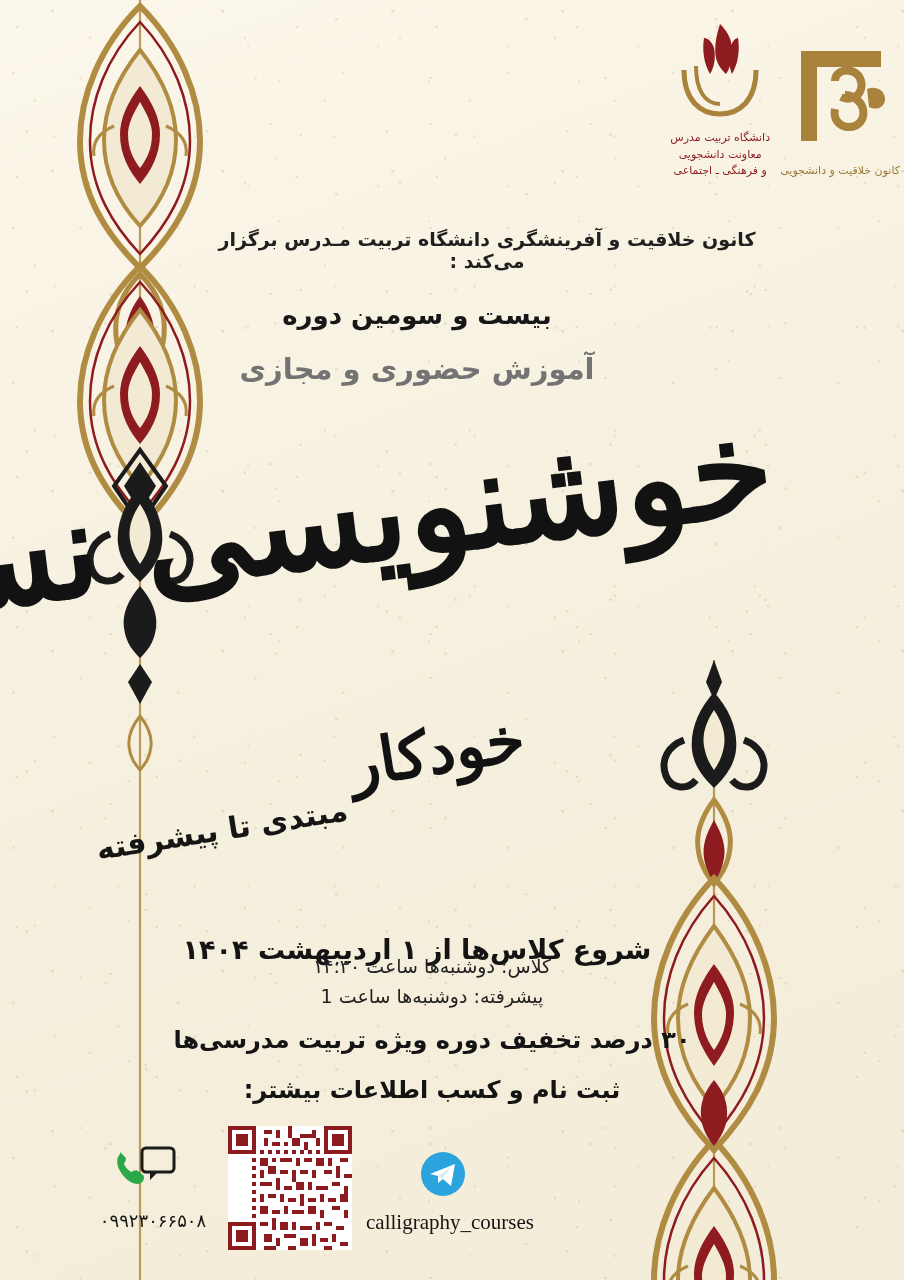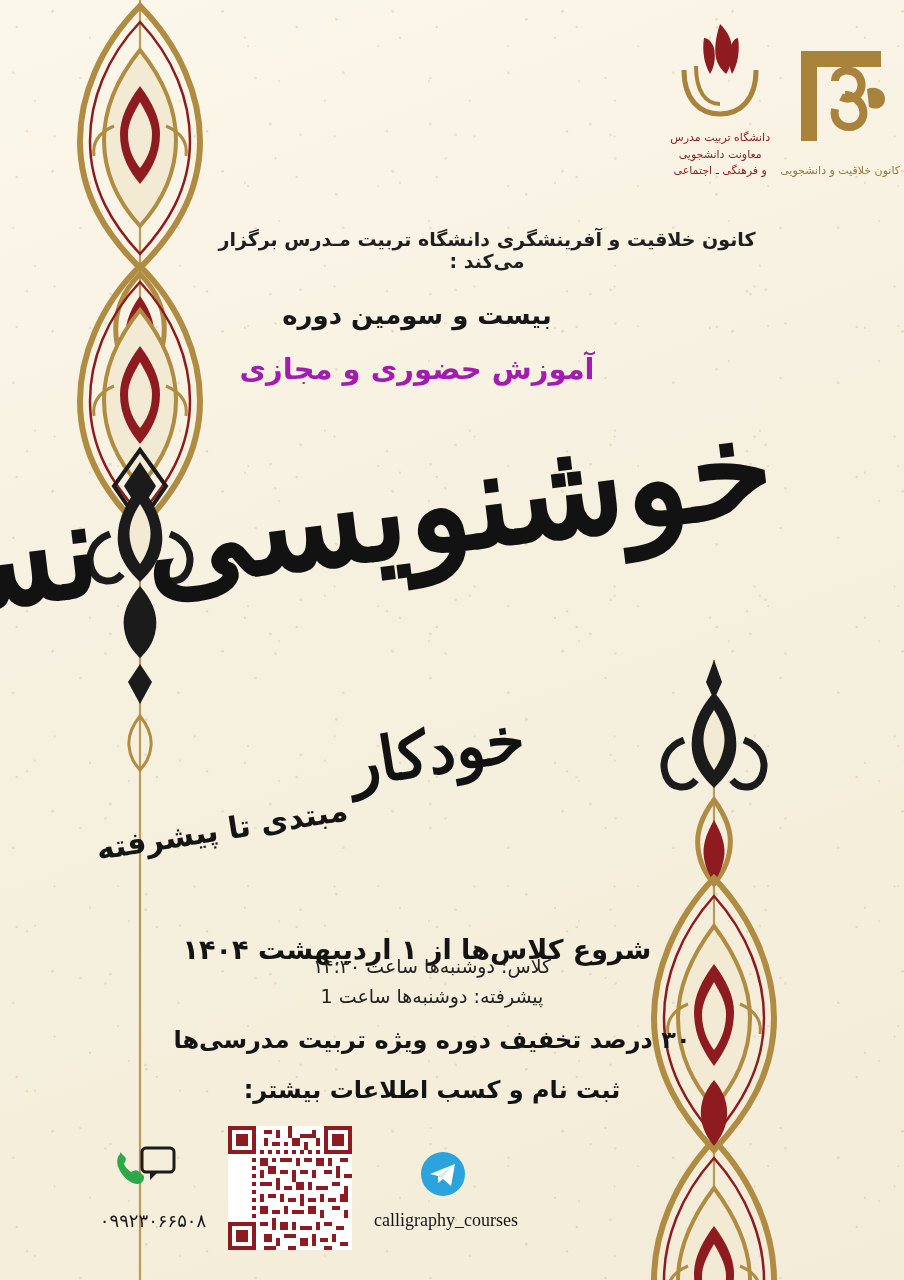--- a/index.html
+++ b/index.html
@@ -98,21 +98,21 @@
     direction: rtl;
   }
   .sub-line-2 {
     position: absolute;
     top: 352px;
     right: 280px;
     left: 210px;
     text-align: center;
     font-size: 29px;
     font-weight: bold;
-    color: #a21caf;
+    color: #737373;
     direction: rtl;
   }
   .title-main {
     position: absolute;
     top: 420px;
     right: 130px;
     left: 150px;
     text-align: center;
     font-size: 132px;
     font-weight: bold;
@@ -227,21 +227,21 @@
     width: 62px;
     height: 50px;
     text-align: center;
   }
   .telegram-handle {
     position: absolute;
     left: 366px;
     top: 1210px;
     width: 160px;
     text-align: center;
-    font-size: 18px;
+    font-size: 21px;
     color: #151515;
     direction: ltr;
     font-family: "Liberation Serif", "DejaVu Serif", serif;
   }
 </style>
 </head>
 <body>
 
 <div class="poster">
   <div class="paper-texture"></div>

